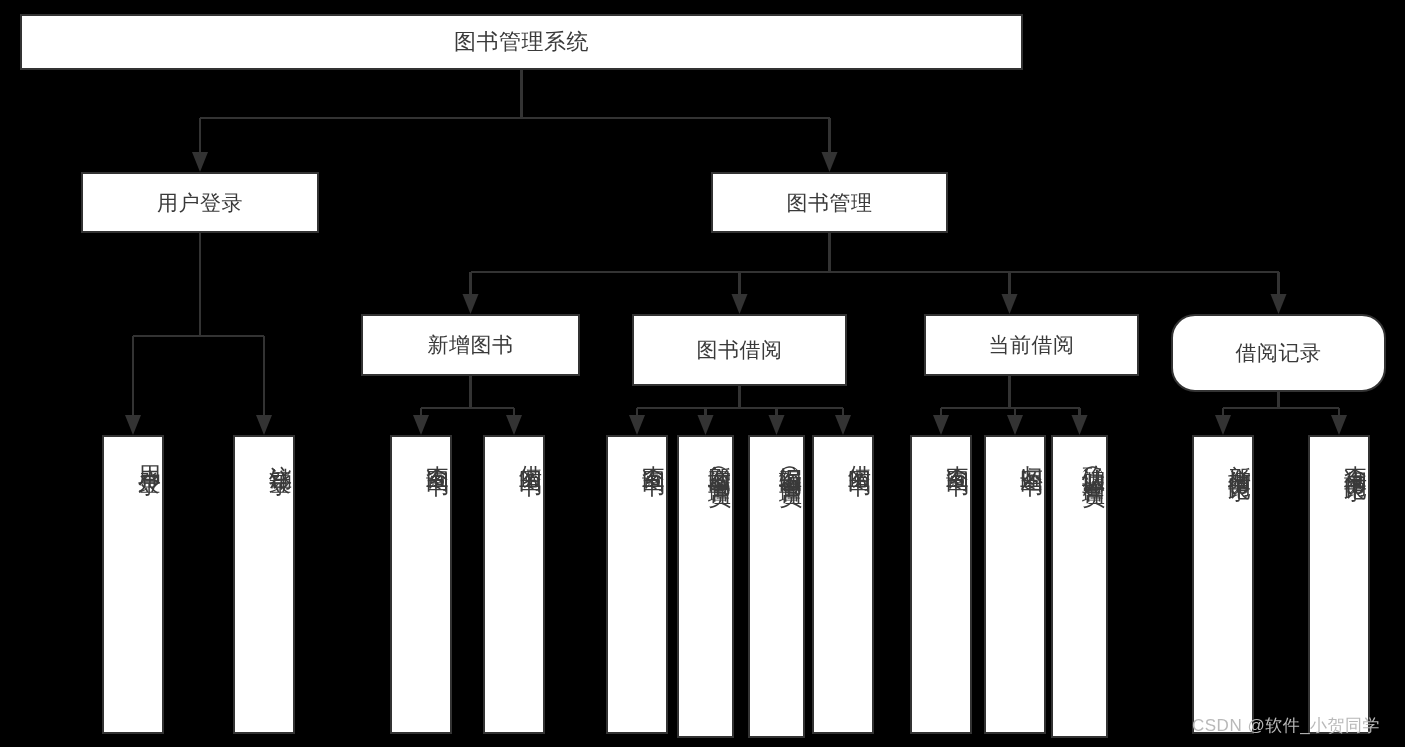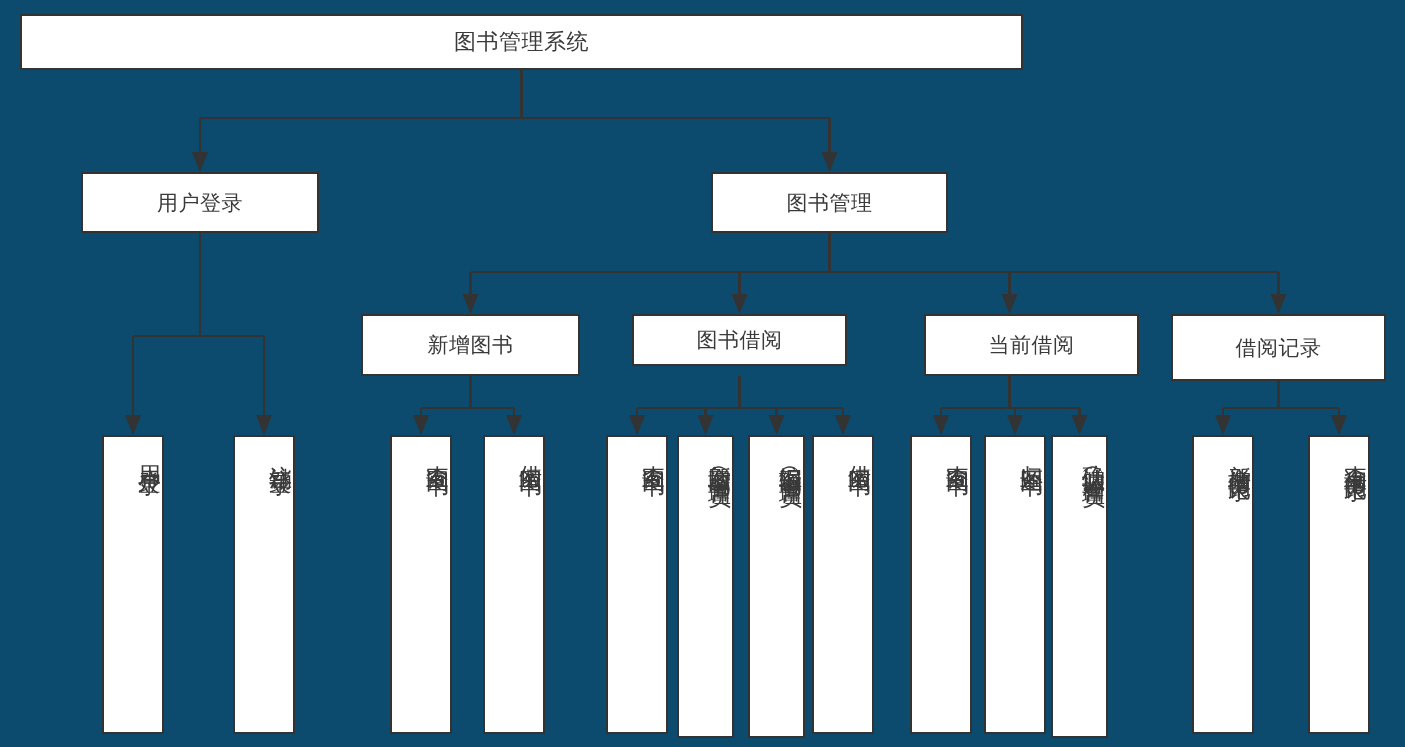--- a/index.html
+++ b/index.html
@@ -8,21 +8,21 @@
     padding: 0;
     background: #ffffff;
   }
   body {
     font-family: "Liberation Sans", "DejaVu Sans", sans-serif;
   }
   #diagram-root {
     position: relative;
     width: 1405px;
     height: 747px;
-    background: #0c4a6e;
+    background: #000000;
     overflow: hidden;
   }
   svg.diagram-canvas {
     position: absolute;
     left: 0;
     top: 0;
     width: 1405px;
     height: 747px;
     display: block;
   }
@@ -139,27 +139,27 @@
       </div>
       <div class="node-box horizontal" style="left: 81px; top: 172px; width: 238px; height: 61px;">
         <span class="node-label">用户登录</span>
       </div>
       <div class="node-box horizontal" style="left: 711px; top: 172px; width: 237px; height: 61px;">
         <span class="node-label">图书管理</span>
       </div>
       <div class="node-box horizontal" style="left: 361px; top: 314px; width: 219px; height: 62px;">
         <span class="node-label">新增图书</span>
       </div>
-      <div class="node-box horizontal" style="left: 632px; top: 314px; width: 215px; height: 52px;">
+      <div class="node-box horizontal" style="left: 632px; top: 314px; width: 215px; height: 72px;">
         <span class="node-label">图书借阅</span>
       </div>
       <div class="node-box horizontal" style="left: 924px; top: 314px; width: 215px; height: 62px;">
         <span class="node-label">当前借阅</span>
       </div>
-      <div class="node-box horizontal" style="left: 1171px; top: 314px; width: 215px; height: 67px;">
+      <div class="node-box horizontal" style="left: 1171px; top: 314px; width: 215px; height: 78px; border-radius: 24px;">
         <span class="node-label">借阅记录</span>
       </div>
       <div class="node-box vertical" style="left: 102px; top: 435px; width: 62px; height: 299px;">
         <span class="node-label">用户登录</span>
       </div>
       <div class="node-box vertical" style="left: 233px; top: 435px; width: 62px; height: 299px;">
         <span class="node-label">注销登录</span>
       </div>
       <div class="node-box vertical" style="left: 390px; top: 435px; width: 62px; height: 299px;">
         <span class="node-label">查询图书</span>
@@ -188,13 +188,14 @@
       <div class="node-box vertical" style="left: 1051px; top: 435px; width: 57px; height: 303px;">
         <span class="node-label">确认归还（管理员）</span>
       </div>
       <div class="node-box vertical" style="left: 1192px; top: 435px; width: 62px; height: 299px;">
         <span class="node-label">新增借阅记录</span>
       </div>
       <div class="node-box vertical" style="left: 1308px; top: 435px; width: 62px; height: 299px;">
         <span class="node-label">查询借阅记录</span>
       </div>
     </div>
+  <div class="watermark" style="left: 1192px; top: 714px;">CSDN @软件_小贺同学</div>
 </div>
 
 </body></html>

